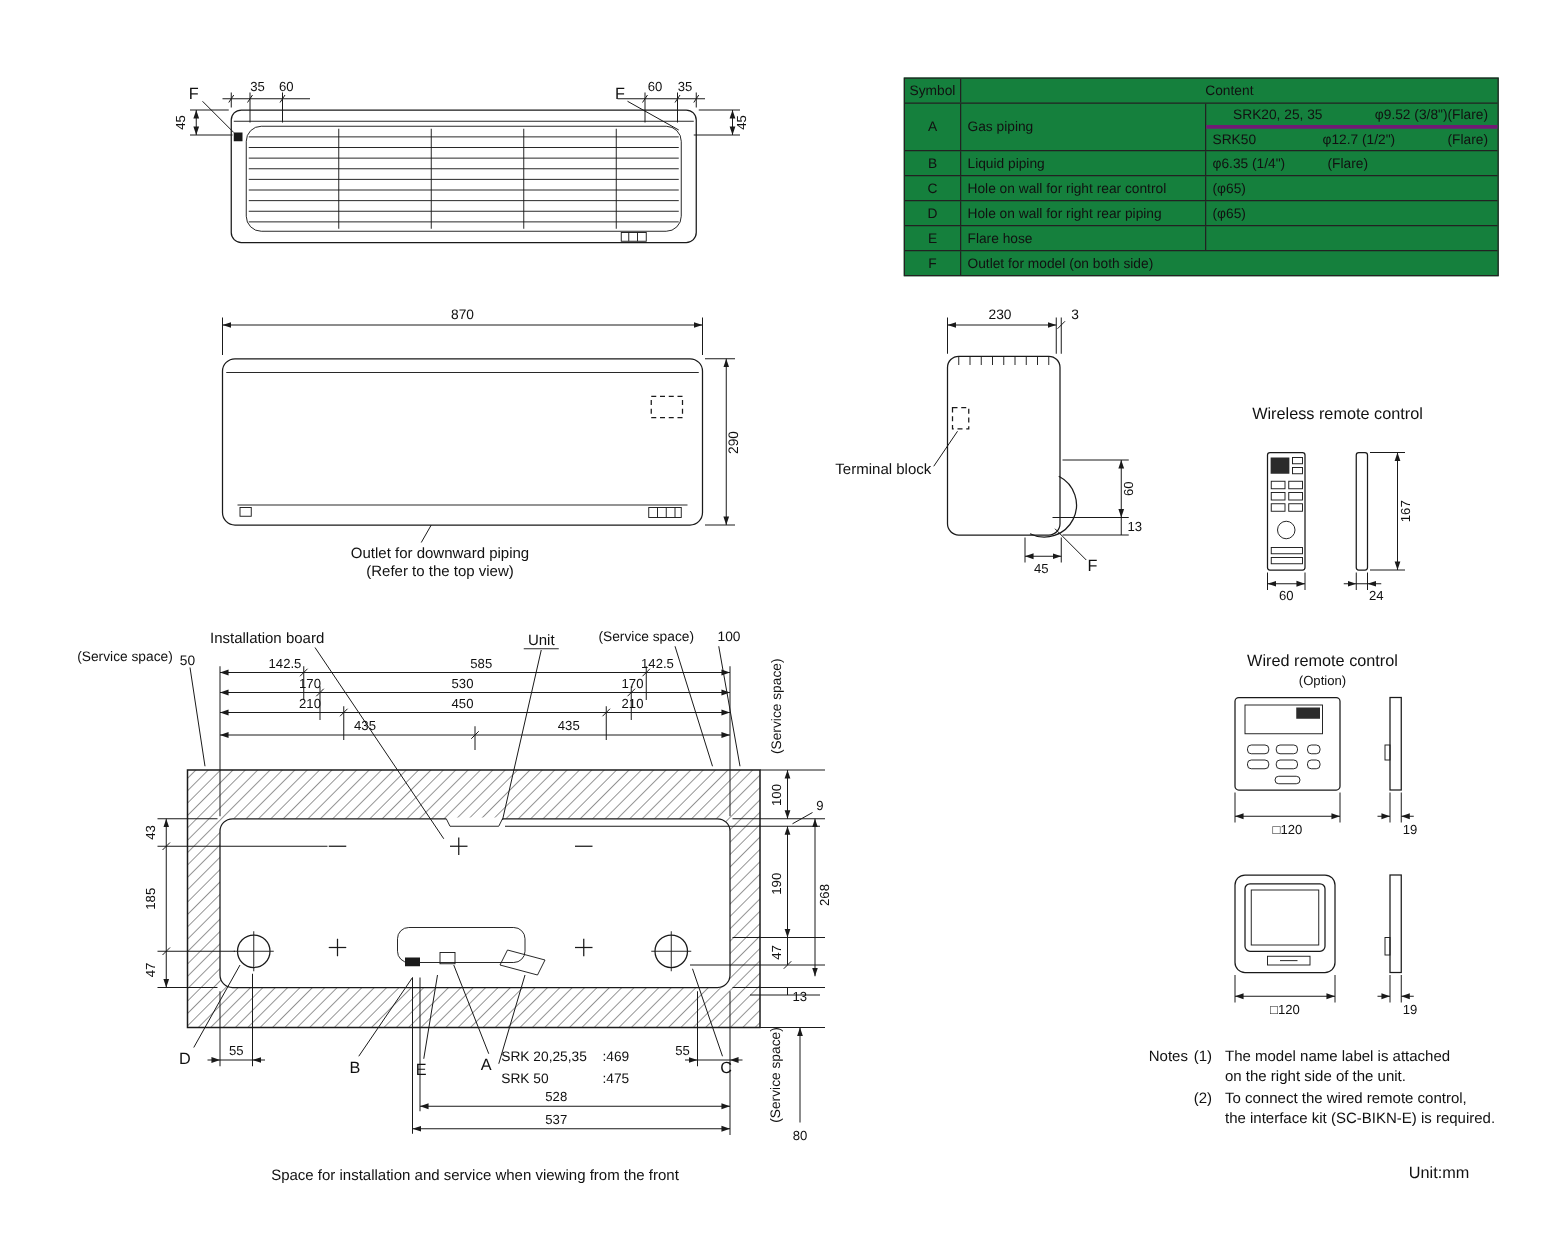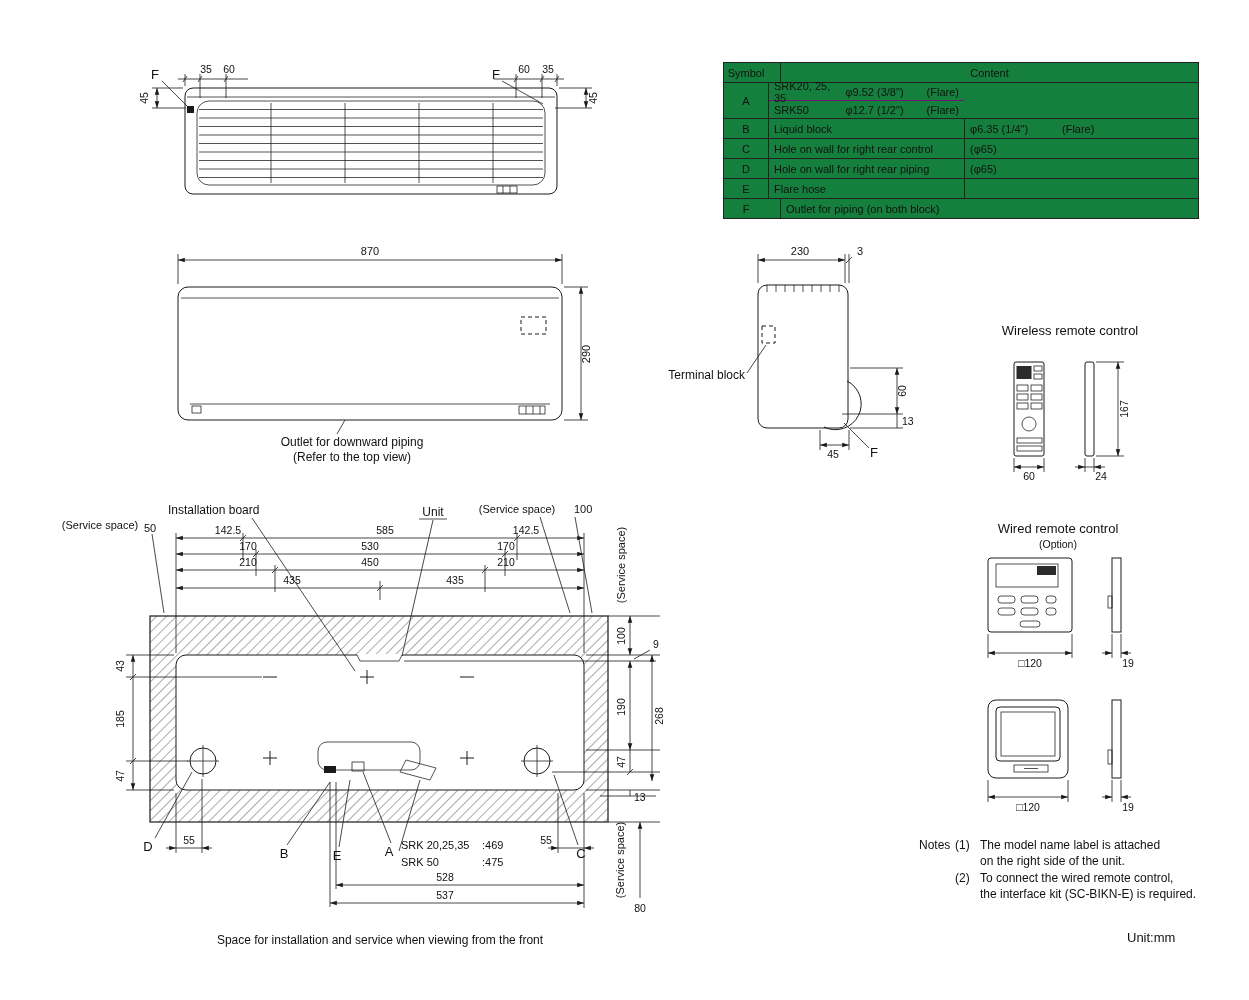--- a/index.html
+++ b/index.html
@@ -11,24 +11,24 @@
   .thin{stroke-width:0.75}
   .dsh{stroke-dasharray:4 3}
   .cl{stroke-dasharray:10 3 2 3}
   .dim{stroke:#1a1a1a;stroke-width:0.8;fill:none}
   
   .sym-table{position:absolute;left:723px;top:62px;width:474px;border:1.5px solid #222;background:#15803d;font-size:11px;color:#111;}
   .st-row{display:grid;grid-template-columns:44px 196px 1fr;border-top:1px solid #222;}
   .st-row:first-child{border-top:none;}
   .st-c{padding:1px 5px;border-left:1px solid #222;display:flex;align-items:center;min-height:17px;}
   .st-sym{border-left:none;justify-content:center;}
-  .st-span{grid-column:2/4;justify-content:center;margin-left:12px;}
+  .st-span{grid-column:2/4;justify-content:center;}
   .st-val-a{padding:0;flex-direction:column;align-items:stretch;}
   .st-sub{display:flex;align-items:center;height:17px;padding:0 5px;}
-  .st-sub.first{border-bottom:1px solid #701a75;}
+  .st-sub.first{border-bottom:3px solid #701a75;text-align:right;}
   .w1{width:88px}.w2{width:100px}.w2b{width:92px}
 </style>
 </head>
 <body>
 
 <div class="stage">
 
 <svg class="overlay" width="1249" height="1000" viewBox="0 0 1249 1000">
   <defs>
     <pattern id="hatch" width="7" height="7" patternTransform="rotate(45)" patternUnits="userSpaceOnUse">
@@ -418,36 +418,37 @@
   <text class="t12" x="380" y="944" text-anchor="middle">Space for installation and service when viewing from the front</text>
 </svg>
 
 <div class="sym-table">
   <div class="st-row">
     <div class="st-c st-sym">Symbol</div>
     <div class="st-c st-span">Content</div>
   </div>
   <div class="st-row">
     <div class="st-c st-sym">A</div>
+    <div class="st-c">Gas piping</div>
     <div class="st-c st-val-a">
       <div class="st-sub first">
         <span class="w1">SRK20, 25, 35</span>
         <span class="w2">φ9.52 (3/8")</span>
         <span>(Flare)</span>
       </div>
       <div class="st-sub">
         <span class="w1">SRK50</span>
         <span class="w2">φ12.7 (1/2")</span>
         <span>(Flare)</span>
       </div>
     </div>
   </div>
   <div class="st-row">
     <div class="st-c st-sym">B</div>
-    <div class="st-c">Liquid block</div>
+    <div class="st-c">Liquid piping</div>
     <div class="st-c">
       <span class="w2b">φ6.35 (1/4")</span>
       <span>(Flare)</span>
     </div>
   </div>
   <div class="st-row">
     <div class="st-c st-sym">C</div>
     <div class="st-c">Hole on wall for right rear control</div>
     <div class="st-c">(φ65)</div>
   </div>
@@ -456,17 +457,17 @@
     <div class="st-c">Hole on wall for right rear piping</div>
     <div class="st-c">(φ65)</div>
   </div>
   <div class="st-row">
     <div class="st-c st-sym">E</div>
     <div class="st-c">Flare hose</div>
     <div class="st-c"></div>
   </div>
   <div class="st-row">
     <div class="st-c st-sym">F</div>
-    <div class="st-c st-span" style="justify-content:flex-start">Outlet for piping (on both block)</div>
+    <div class="st-c st-span" style="justify-content:flex-start">Outlet for model (on both side)</div>
   </div>
 </div>
 
 </div>
 
 </body></html>

